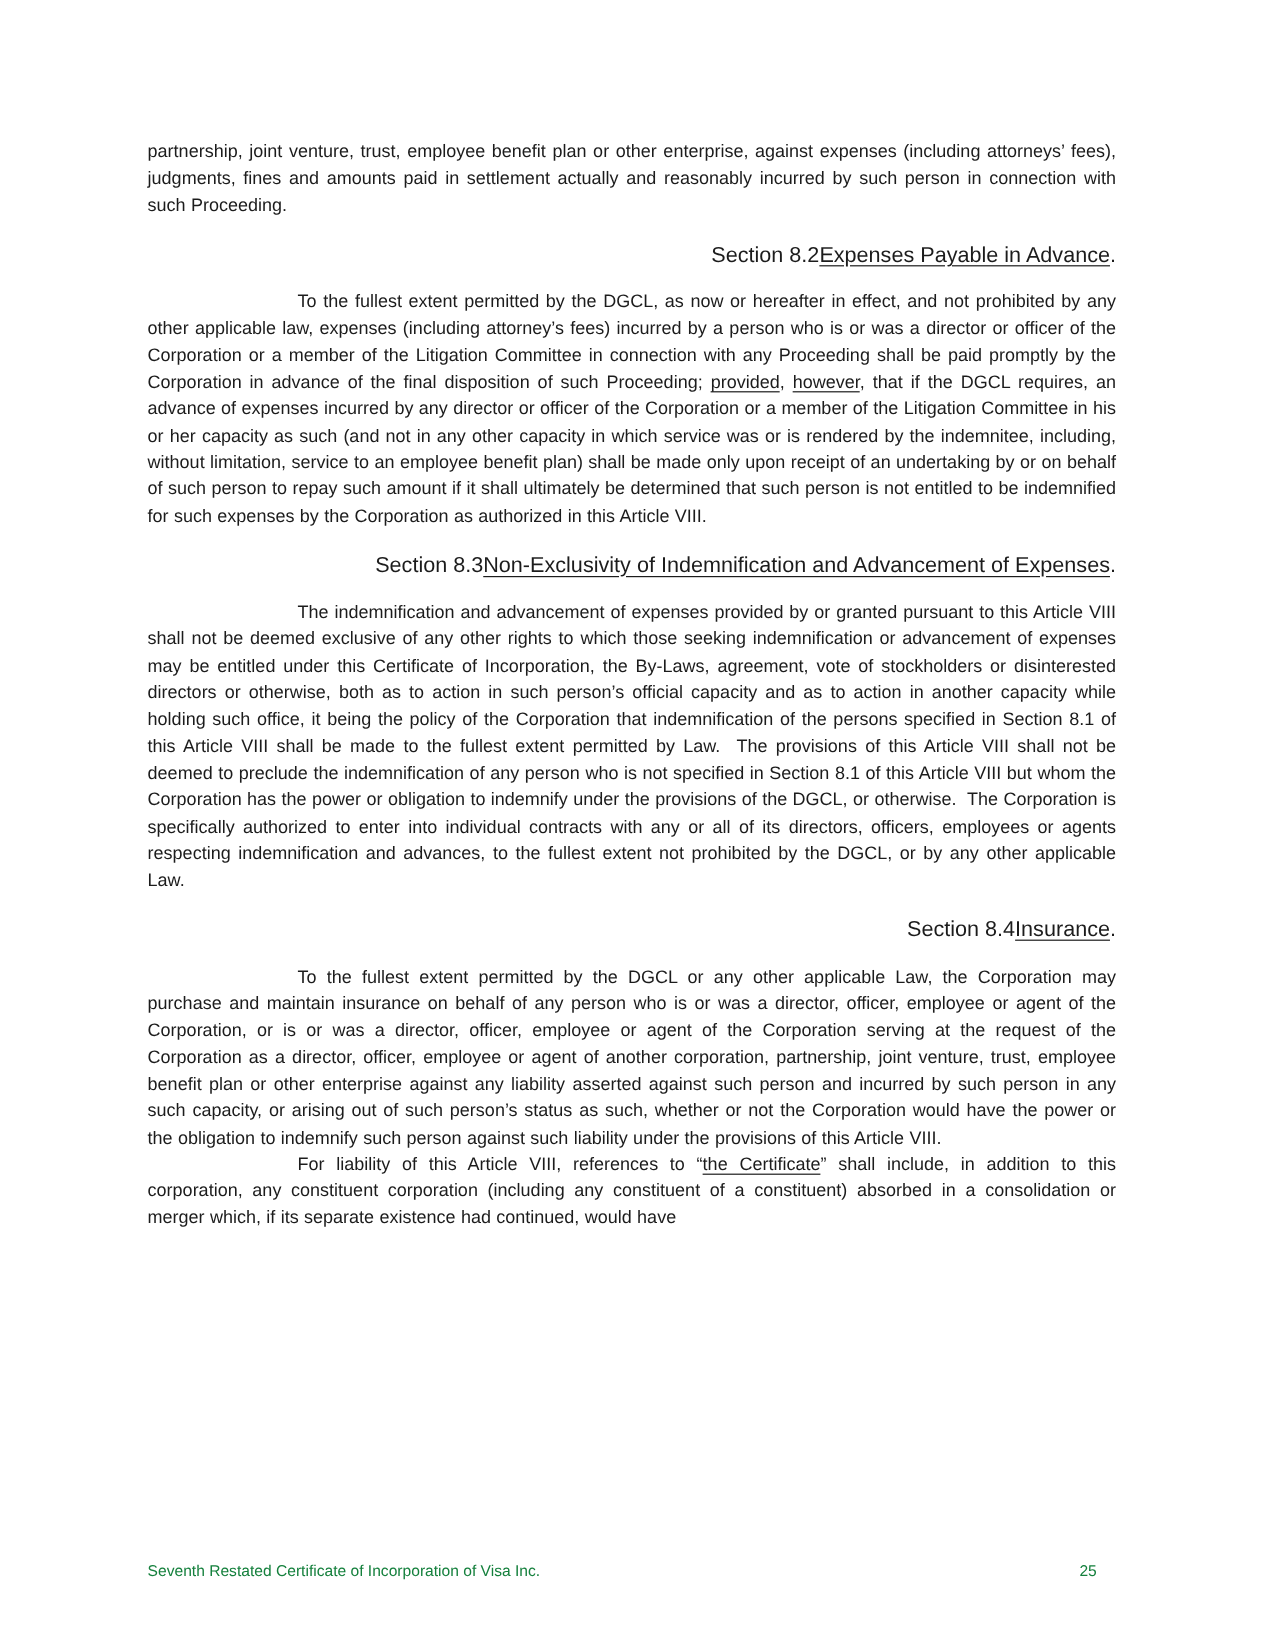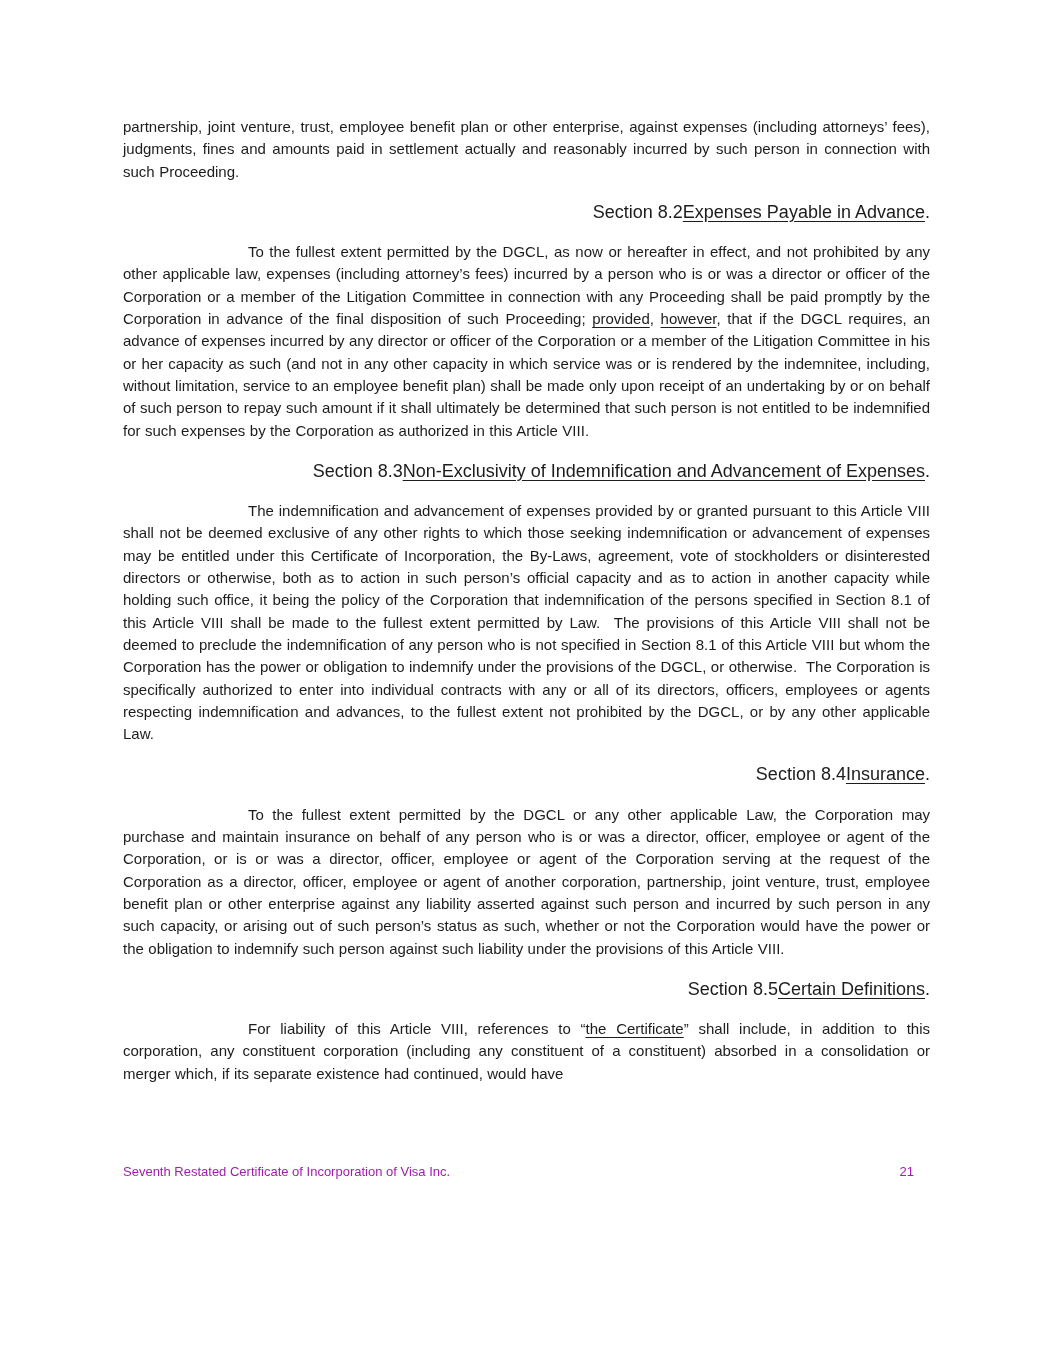--- a/index.html
+++ b/index.html
@@ -47,23 +47,23 @@
     text-decoration: underline;
     text-underline-offset: 3px;
   }
   .u {
     text-decoration: underline;
     text-underline-offset: 3px;
   }
   .footer {
     position: absolute;
     left: 123px;
-    top: 1163px;
+    top: 1300px;
     width: 807px;
-    color: #a21caf;
+    color: #15803d;
     font-size: 13px;
     line-height: 17.5px;
   }
   .page-number {
     position: absolute;
     top: 0;
     right: 16px;
   }
 </style>
 </head>
@@ -73,22 +73,21 @@
 
   <div class="content">
 
   <p class="para"><span>partnership, joint venture, trust, employee benefit plan or other enterprise, against expenses (including attorneys’ fees), judgments, fines and amounts paid in settlement actually and reasonably incurred by such person in connection with such Proceeding.</span></p>
       <p class="heading"><span class="heading-label">Section 8.2</span><span class="heading-title">Expenses Payable in Advance</span><span>.</span></p>
       <p class="para indent"><span>To the fullest extent permitted by the DGCL, as now or hereafter in effect, and not prohibited by any other applicable law, expenses (including attorney’s fees) incurred by a person who is or was a director or officer of the Corporation or a member of the Litigation Committee in connection with any Proceeding shall be paid promptly by the Corporation in advance of the final disposition of such Proceeding; </span><span class="u">provided</span><span>, </span><span class="u">however</span><span>, that if the DGCL requires, an advance of expenses incurred by any director or officer of the Corporation or a member of the Litigation Committee in his or her capacity as such (and not in any other capacity in which service was or is rendered by the indemnitee, including, without limitation, service to an employee benefit plan) shall be made only upon receipt of an undertaking by or on behalf of such person to repay such amount if it shall ultimately be determined that such person is not entitled to be indemnified for such expenses by the Corporation as authorized in this Article VIII.</span></p>
       <p class="heading"><span class="heading-label">Section 8.3</span><span class="heading-title">Non-Exclusivity of Indemnification and Advancement of Expenses</span><span>.</span></p>
       <p class="para indent"><span>The indemnification and advancement of expenses provided by or granted pursuant to this Article VIII shall not be deemed exclusive of any other rights to which those seeking indemnification or advancement of expenses may be entitled under this Certificate of Incorporation, the By-Laws, agreement, vote of stockholders or disinterested directors or otherwise, both as to action in such person’s official capacity and as to action in another capacity while holding such office, it being the policy of the Corporation that indemnification of the persons specified in Section 8.1 of this Article VIII shall be made to the fullest extent permitted by Law.&nbsp; The provisions of this Article VIII shall not be deemed to preclude the indemnification of any person who is not specified in Section 8.1 of this Article VIII but whom the Corporation has the power or obligation to indemnify under the provisions of the DGCL, or otherwise.&nbsp; The Corporation is specifically authorized to enter into individual contracts with any or all of its directors, officers, employees or agents respecting indemnification and advances, to the fullest extent not prohibited by the DGCL, or by any other applicable Law.</span></p>
       <p class="heading"><span class="heading-label">Section 8.4</span><span class="heading-title">Insurance</span><span>.</span></p>
       <p class="para indent"><span>To the fullest extent permitted by the DGCL or any other applicable Law, the Corporation may purchase and maintain insurance on behalf of any person who is or was a director, officer, employee or agent of the Corporation, or is or was a director, officer, employee or agent of the Corporation serving at the request of the Corporation as a director, officer, employee or agent of another corporation, partnership, joint venture, trust, employee benefit plan or other enterprise against any liability asserted against such person and incurred by such person in any such capacity, or arising out of such person’s status as such, whether or not the Corporation would have the power or the obligation to indemnify such person against such liability under the provisions of this Article VIII.</span></p>
-      <p class="heading"><span class="heading-label">Section 8.5</span><span class="heading-title">Certain Definitions</span><span>.</span></p>
       <p class="para indent"><span>For liability of this Article VIII, references to “</span><span class="u">the Certificate</span><span>” shall include, in addition to this corporation, any constituent corporation (including any constituent of a constituent) absorbed in a consolidation or merger which, if its separate existence had continued, would have</span></p>
     </div>
 
   <div class="footer">
     <div>Seventh Restated Certificate of Incorporation of Visa Inc.</div>
-    <div class="page-number">21</div>
+    <div class="page-number">25</div>
   </div>
 
 </div>
 
 </body></html>

